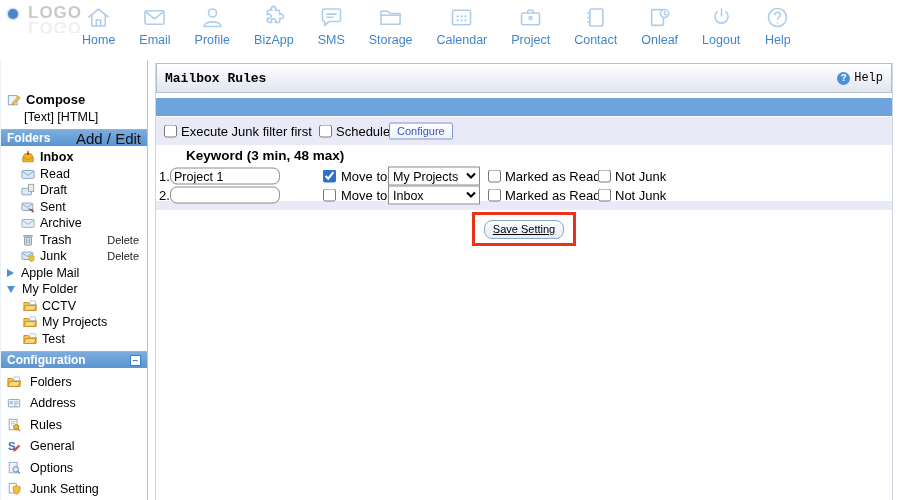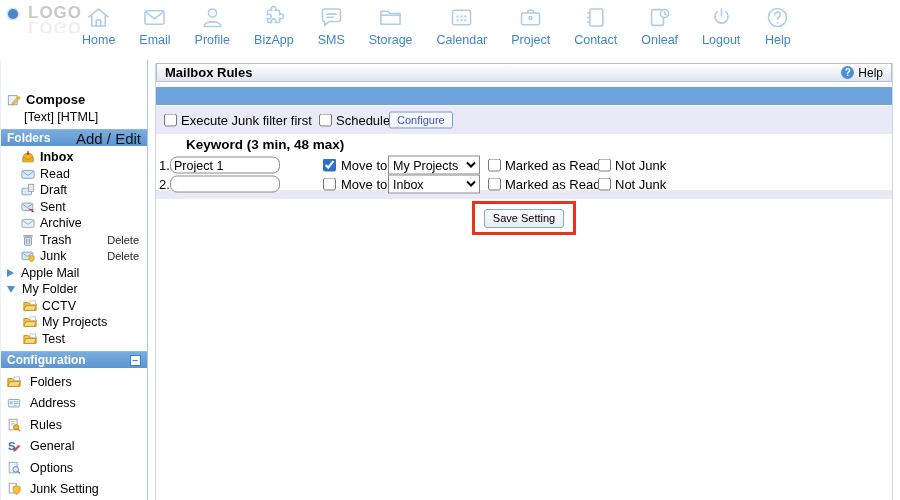--- a/index.html
+++ b/index.html
@@ -47,22 +47,22 @@
   .del-link { position:absolute; right:8px; font-size:11px; color:#222; cursor:pointer; }
   .tri-right { width:0; height:0; border-left:7px solid #4a90d9; border-top:4.5px solid transparent;
     border-bottom:4.5px solid transparent; margin-right:2px; }
   .tri-down { width:0; height:0; border-top:7px solid #4a90d9; border-left:4.5px solid transparent;
     border-right:4.5px solid transparent; margin-right:2px; }
   .side-fill { height:24px; }
 
   
   .main { position:absolute; left:155px; top:63px; width:738px; height:437px; background:#fff;
     border-left:1px solid #cdd6e4; border-right:1px solid #cdd6e4; }
-  .main-header { height:19px; background:linear-gradient(#ffffff,#e0e5ef); border:1px solid #b5bfd0;
-    display:flex; align-items:center; padding:0 8px; }
+  .main-header { height:30px; background:linear-gradient(#ffffff,#e0e5ef); border:1px solid #b5bfd0;
+    display:flex; align-items:center; padding:0 8px;font-family:Liberation Mono, monospace; }
   .main-title { font-weight:bold; font-size:13px; }
   .mh-spacer { flex:1; }
   .help-link { display:flex; align-items:center; gap:4px; font-size:12px; cursor:pointer; }
   .q-icon { width:13px; height:13px; border-radius:50%; background:#4a90d9; color:#fff; font-size:10px;
     font-weight:bold; text-align:center; line-height:13px; }
   .blue-bar { height:18px; background:#6fa3dc; margin-top:5px; }
   .opts-row { position:relative; height:28px; background:#e9e9f8; margin-top:1px; }
   .abs { position:absolute; top:50%; transform:translateY(-50%); display:flex; align-items:center; gap:4px; }
   .lbl { font-size:13px; }
   input[type=checkbox] { width:13px; height:13px; accent-color:#2f6fd0; margin:0; }
@@ -78,22 +78,22 @@
   .rselect { left:232px; } .rcb-read { left:332px; } .rlbl-read { left:349px; }
   .rcb-junk { left:442px; } .rlbl-junk { left:459px; }
   .kw-input { width:110px; height:17px; font-size:12.5px; border:1px solid #8a8a8a; border-radius:7px;
     padding:0 3px; font-family:"Liberation Sans", sans-serif; }
   .fold-select { width:92px; height:19px; font-size:12.5px; border:1px solid #8a8a8a;
     font-family:"Liberation Sans", sans-serif; background:#fff; }
   .lav-sep { height:9px; background:#e9e9f8; }
   .save-area { text-align:center; padding-top:2px; }
   .red-frame { display:inline-block; border:3px solid #e8341c; padding:4px 9px; }
   .save-btn { font-size:11px; color:#000; background:linear-gradient(#fafcfe,#e7edf6);
-    border:1px solid #8aa8cc; border-radius:3px; padding:2px 8px 3px 8px; cursor:pointer;
-    font-family:"Liberation Sans", sans-serif; }
+    border:1px solid #8aa8cc; border-radius:8px; padding:2px 8px 3px 8px; cursor:pointer;
+    font-family:"Liberation Sans", sans-serif;text-decoration:underline; }
 </style>
 </head>
 <body>
 
 <div class="topnav">
   <div class="logo">
     <span class="logo-dot"></span>
     <span class="logo-wrap">
       <span class="logo-text">LOGO</span>
       <span class="logo-refl">LOGO</span>

